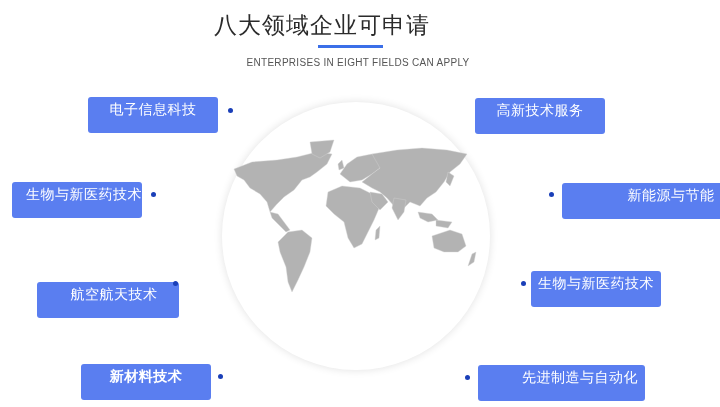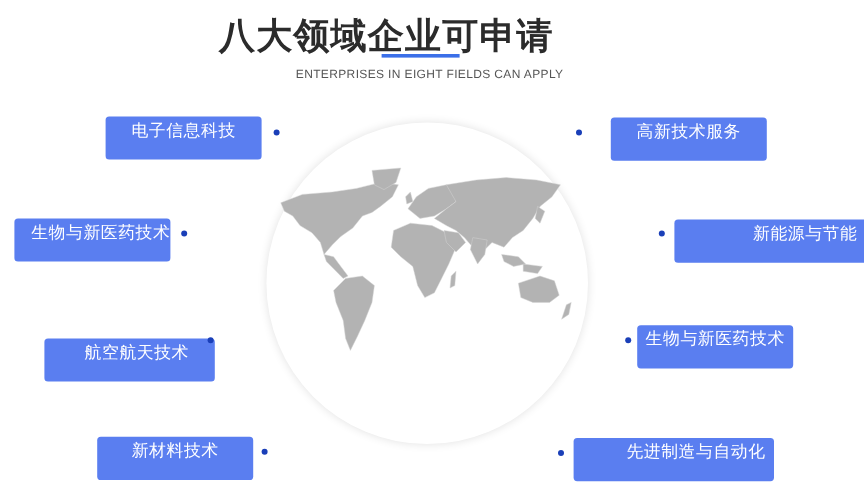--- a/index.html
+++ b/index.html
@@ -3,21 +3,21 @@
 <meta charset="utf-8">
 <style>
   html, body { margin: 0; padding: 0; }
   body {
     width: 720px; height: 407px; background: #ffffff;
     position: relative; overflow: hidden;
     font-family: "DejaVu Sans", "Liberation Sans", sans-serif;
   }
   .title {
     position: absolute; left: 0; width: 644px; top: 10px;
-    text-align: center; font-size: 30px; font-weight: bold; color: #2b2b2b;
+    text-align: center; font-size: 23px; font-weight: normal; color: #2b2b2b;
     letter-spacing: 1px;
   }
   .title-underline {
     position: absolute; left: 318px; top: 45px; width: 65px; height: 3px;
     background: #3b6fe8;
   }
   .subtitle {
     position: absolute; left: 0; width: 716px; top: 57px;
     text-align: center; font-size: 10px; color: #555; letter-spacing: 0.3px;
     font-family: "Liberation Sans", sans-serif;
@@ -86,25 +86,25 @@
 
 <div class="field" style="left:88px; top:97px;">电子信息科技</div>
 <div class="dot" style="left:228px; top:108px;"></div>
 
 <div class="field" style="left:12px; top:182px;text-align:right;">生物与新医药技术</div>
 <div class="dot" style="left:151px; top:192px;"></div>
 
 <div class="field" style="left:37px; top:282px;padding-left:12px;">航空航天技术</div>
 <div class="dot" style="left:173px; top:281px;"></div>
 
-<div class="field" style="left:81px; top:364px;">新材料技术</div>
+<div class="field" style="left:81px; top:364px;font-weight:bold;">新材料技术</div>
 <div class="dot" style="left:218px; top:374px;"></div>
 
 <div class="dot" style="left:480px; top:108px;"></div>
-<div class="field" style="left:509px; top:98px;">高新技术服务</div>
+<div class="field" style="left:475px; top:98px;">高新技术服务</div>
 
 <div class="dot" style="left:549px; top:192px;"></div>
 <div class="field" style="left:562px; top:183px;padding-left:44px;">新能源与节能</div>
 
 <div class="dot" style="left:521px; top:281px;"></div>
 <div class="field" style="left:531px; top:271px;">生物与新医药技术</div>
 
 <div class="dot" style="left:465px; top:375px;"></div>
 <div class="field" style="left:478px; top:365px;padding-left:37px;">先进制造与自动化</div>
 

